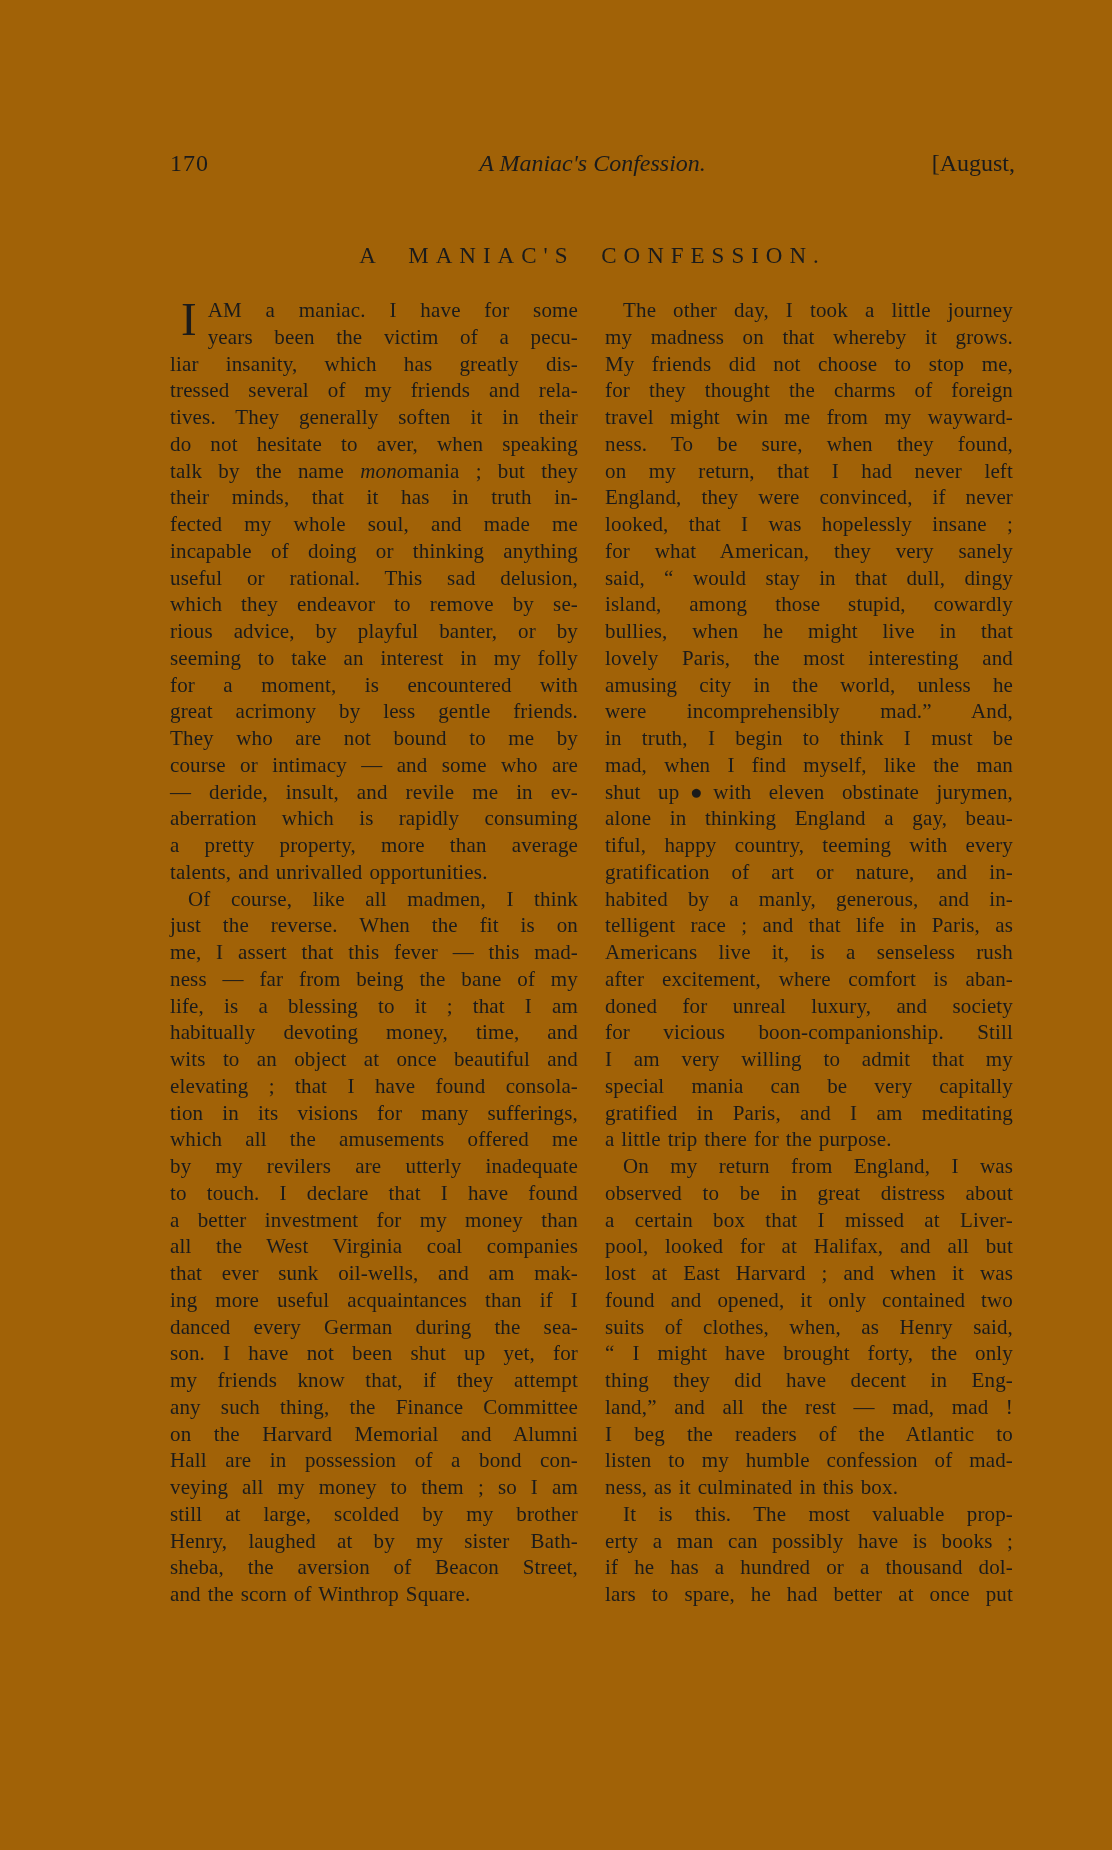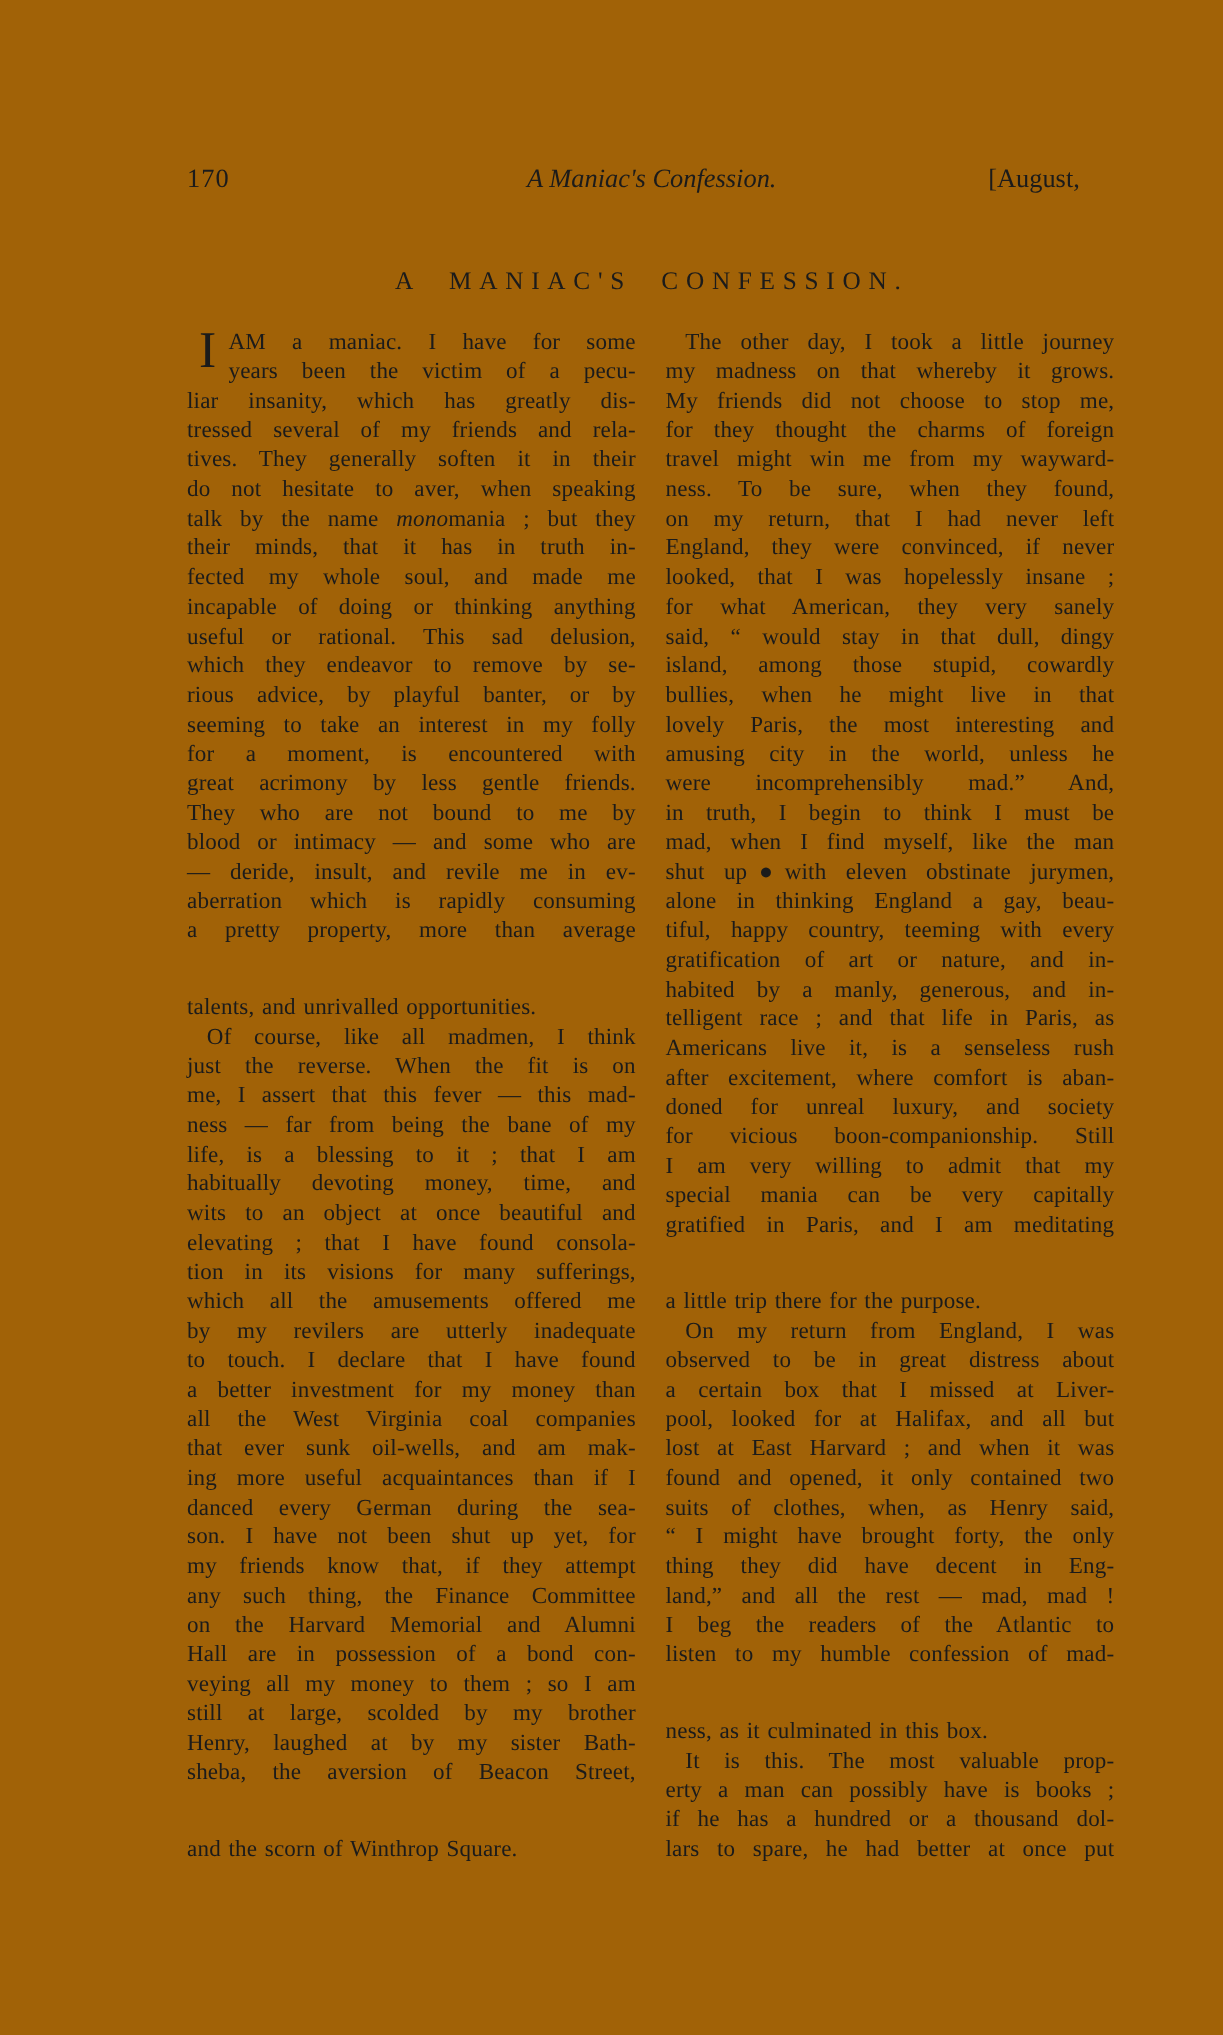--- a/index.html
+++ b/index.html
@@ -18,21 +18,21 @@
     position: absolute;
     top: 150px;
     left: 170px;
     width: 845px;
     display: flex;
     align-items: baseline;
     font-size: 24px;
   }
   .page-number { width: 150px; letter-spacing: 1px; }
   .running-title { flex: 1; text-align: center; font-style: italic; font-size: 24px; }
-  .issue-label { width: 150px; text-align: center; }
+  .issue-label { width: 150px; text-align: right; }
 
   
   .article-title {
     position: absolute;
     top: 243px;
     left: 170px;
     width: 845px;
     text-align: center;
     font-size: 23px;
     letter-spacing: 7px;
@@ -52,21 +52,21 @@
   .para { margin: 0; }
   .line {
     font-size: 21px;
     line-height: 26.75px;
     text-align: justify;
     text-align-last: justify;
     word-spacing: 1.5px;
     letter-spacing: 0.15px;
     white-space: normal;
   }
-  .line.endline { text-align-last: left; margin-top: 43px; }
+  .line.endline { text-align-last: left; }
   .line.indent { text-indent: 18px; }
   .dropcap {
     float: left;
     font-size: 47px;
     line-height: 42px;
     height: 52px;
     margin: 1px 11px 0 11px;
   }
 </style>
 </head>
@@ -96,21 +96,21 @@
           <div class="line">their minds, that it has in truth in-</div>
           <div class="line">fected my whole soul, and made me</div>
           <div class="line">incapable of doing or thinking anything</div>
           <div class="line">useful or rational.  This sad delusion,</div>
           <div class="line">which they endeavor to remove by se-</div>
           <div class="line">rious advice, by playful banter, or by</div>
           <div class="line">seeming to take an interest in my folly</div>
           <div class="line">for a moment, is encountered with</div>
           <div class="line">great acrimony by less gentle friends.</div>
           <div class="line">They who are not bound to me by</div>
-          <div class="line">blood or intimacy — and some who are</div>
+          <div class="line">course or intimacy — and some who are</div>
           <div class="line">— deride, insult, and revile me in ev-</div>
           <div class="line">aberration which is rapidly consuming</div>
           <div class="line">a pretty property, more than average</div>
           <div class="line endline">talents, and unrivalled opportunities.</div>
         </div>
         <div class="para">
           <div class="line indent">Of course, like all madmen, I think</div>
           <div class="line">just the reverse.  When the fit is on</div>
           <div class="line">me, I assert that this fever — this mad-</div>
           <div class="line">ness — far from being the bane of my</div>

